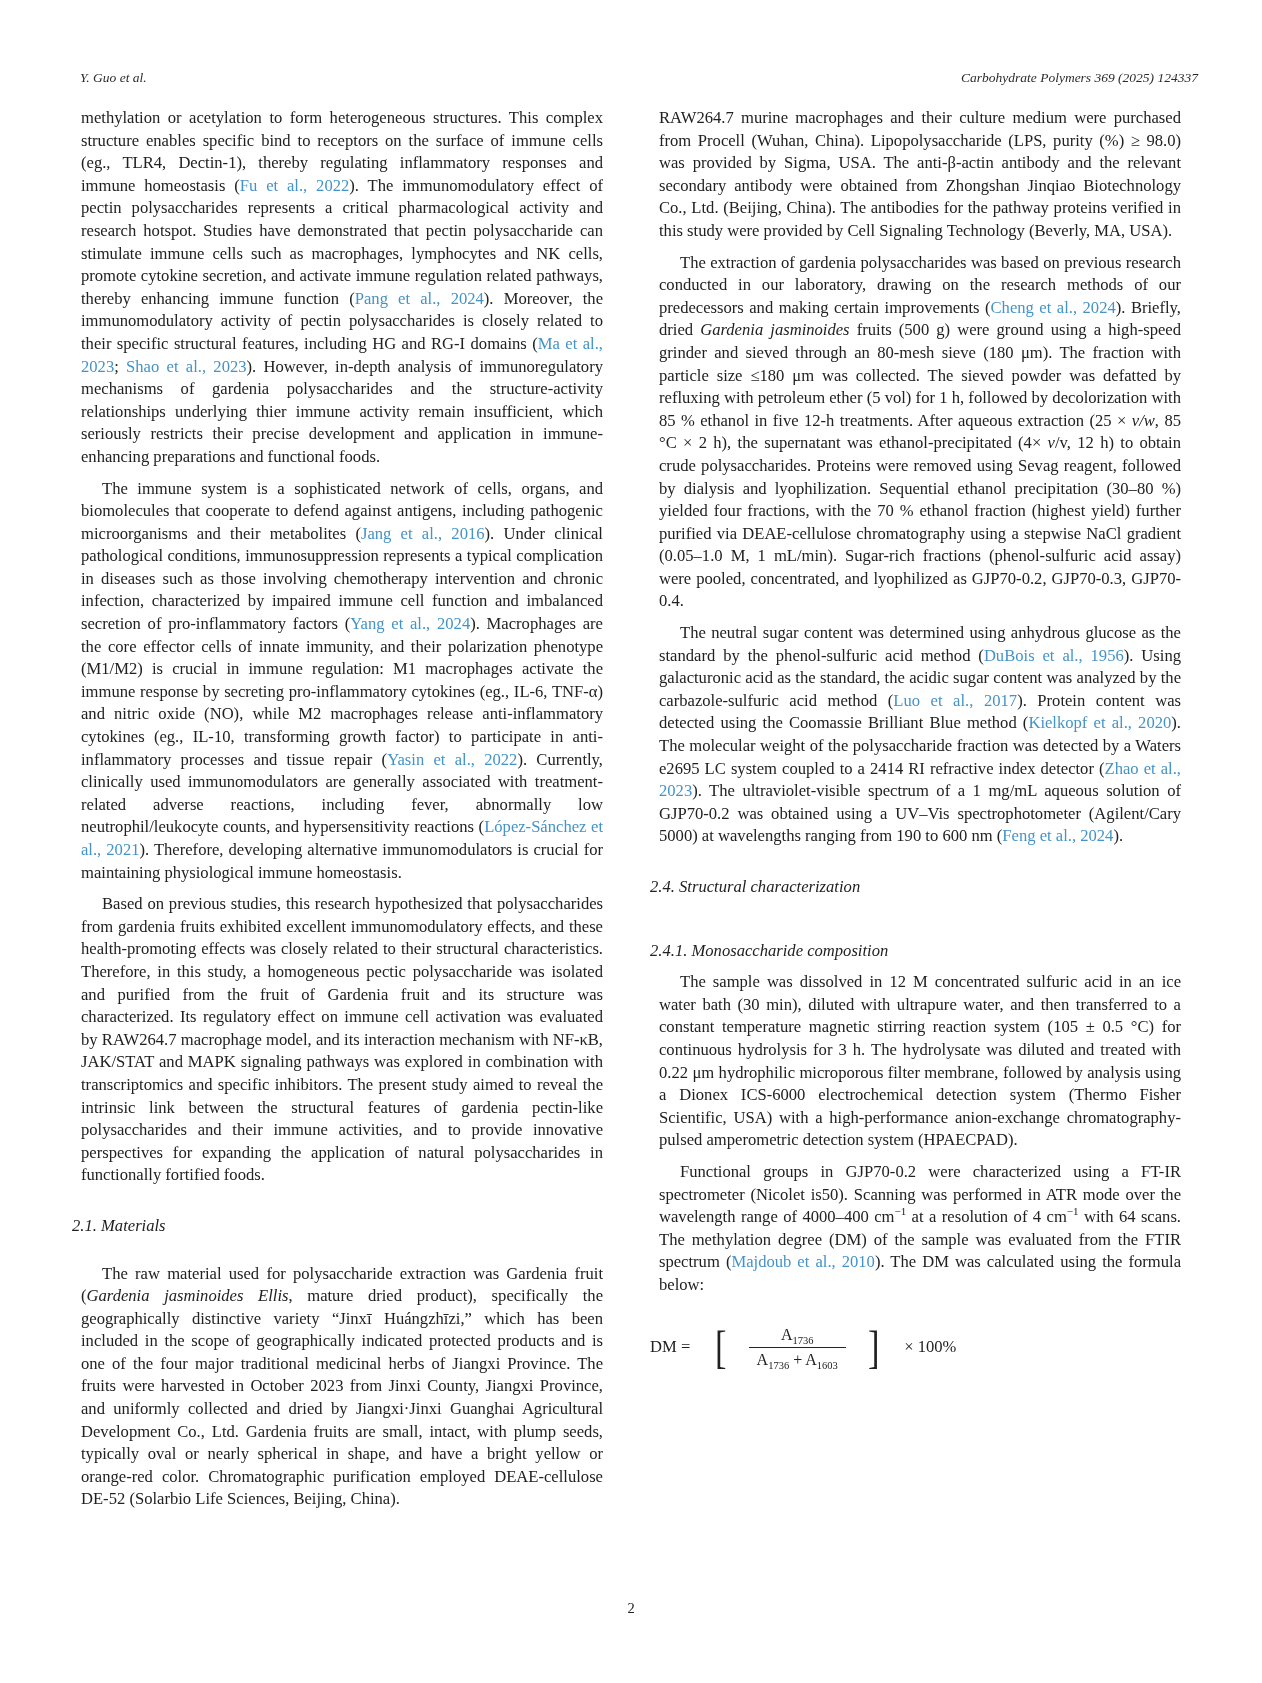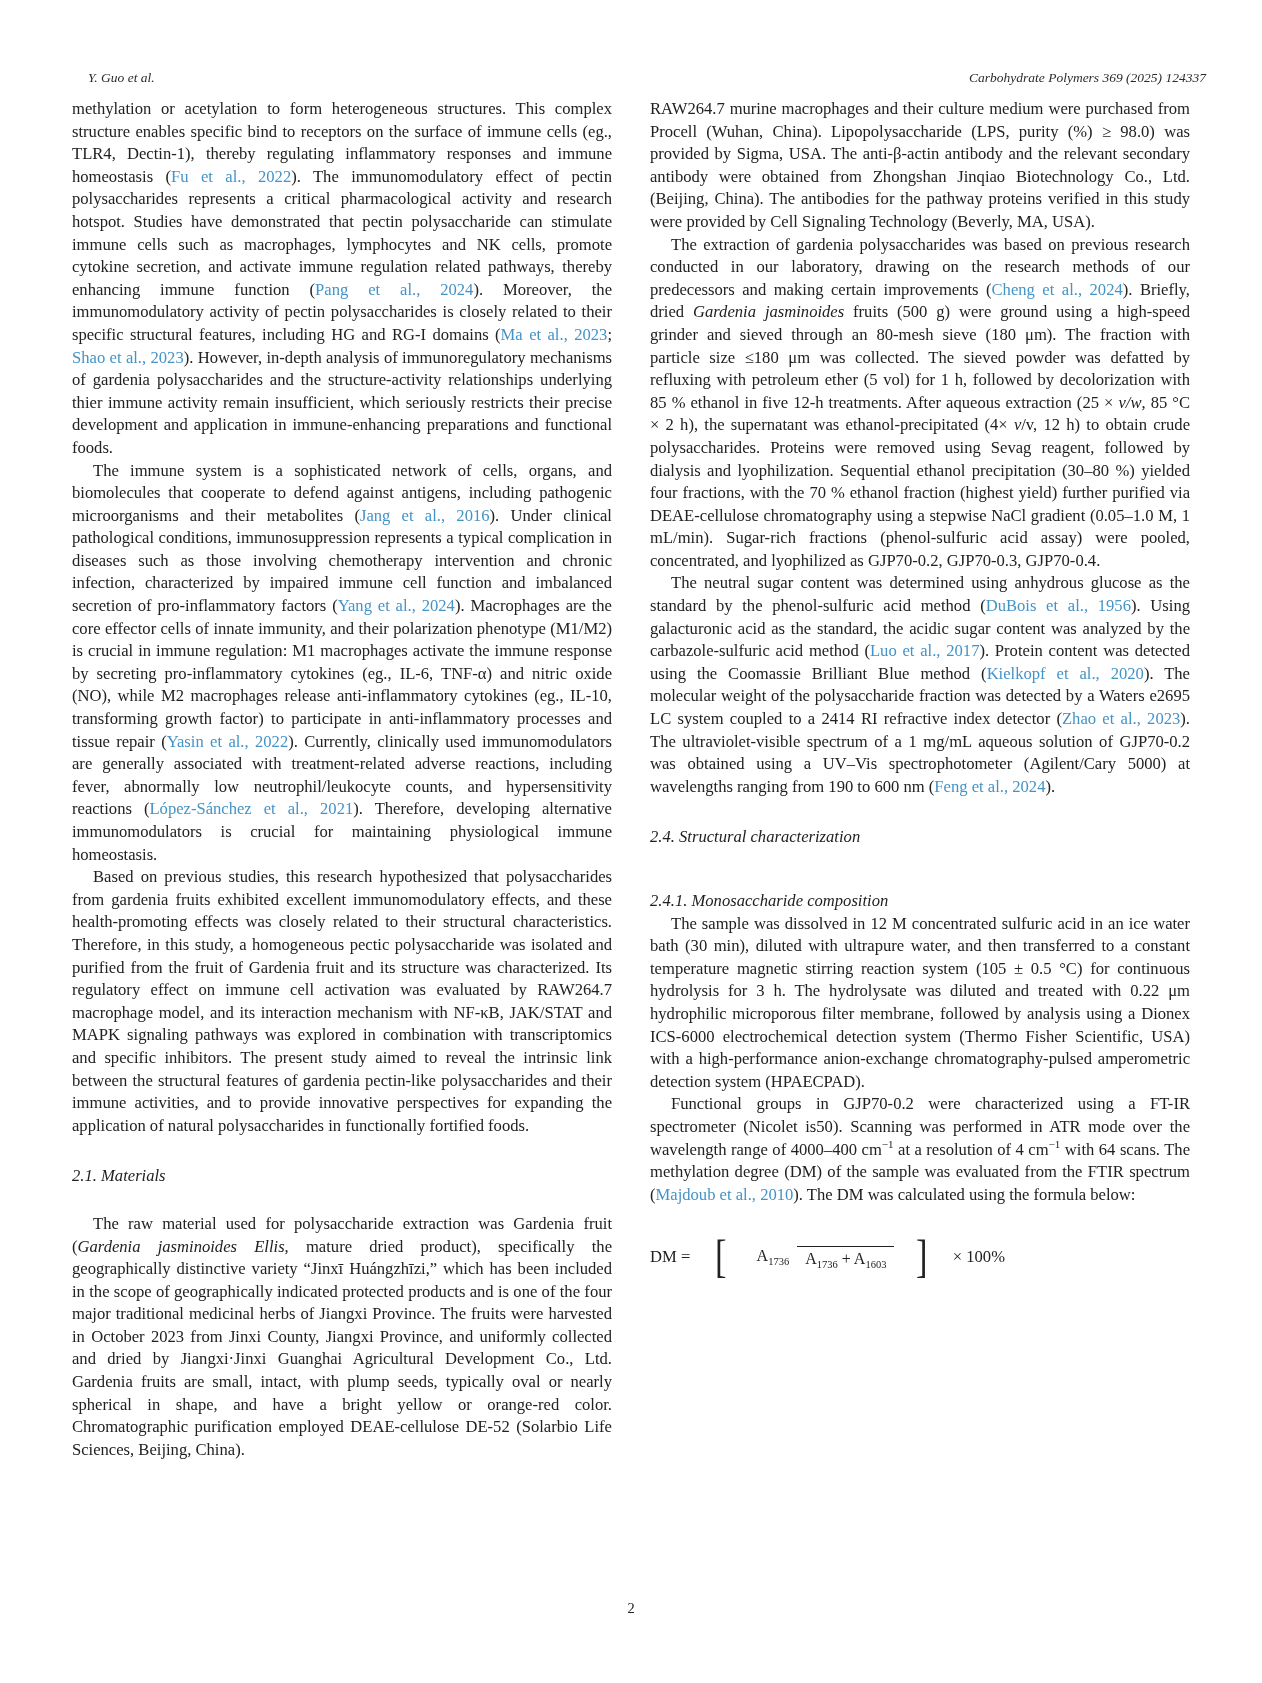--- a/index.html
+++ b/index.html
@@ -11,21 +11,21 @@
     position: relative;
     width: 1262px;
     height: 1683px;
     background: #ffffff;
     font-family: "Liberation Serif", "DejaVu Serif", serif;
     color: #212121;
     overflow: hidden;
   }
   .page-header {
     position: absolute;
-    left: 88px;
+    left: 80px;
     top: 70px;
     width: 1118px;
     display: flex;
     justify-content: space-between;
     font-style: italic;
     font-size: 13.5px;
     color: #2b2b2b;
   }
   .columns {
     position: absolute;
@@ -34,21 +34,21 @@
     width: 1118px;
     display: flex;
     gap: 38px;
   }
   .col {
     width: 540px;
     font-size: 16.6px;
     line-height: 22.6px;
     text-align: justify;
   }
-  .para { margin: 0; }
+  .para { margin: 9px; }
   .para.indent { text-indent: 21px; }
   .h1 {
     font-weight: bold;
     font-size: 16.8px;
     margin: 30px 0 26px 0;
     text-align: left;
   }
   .h2 {
     font-style: italic;
     font-weight: normal;
@@ -79,20 +79,21 @@
     text-align: left;
   }
   .f-bracket {
     font-size: 46px;
     line-height: 50px;
     font-weight: 300;
     transform: scaleX(0.75);
   }
   .frac {
     display: inline-flex;
+    flex-direction: column;
     align-items: center;
     font-size: 16px;
     line-height: 20px;
   }
   .frac .num { padding: 0 8px 2px 8px; }
   .frac .den { border-top: 1.2px solid #222; padding: 2px 8px 0 8px; }
   .f-lhs { margin-right: 3px; }
   .f-rhs { margin-left: 3px; }
   .page-footer {
     position: absolute;

